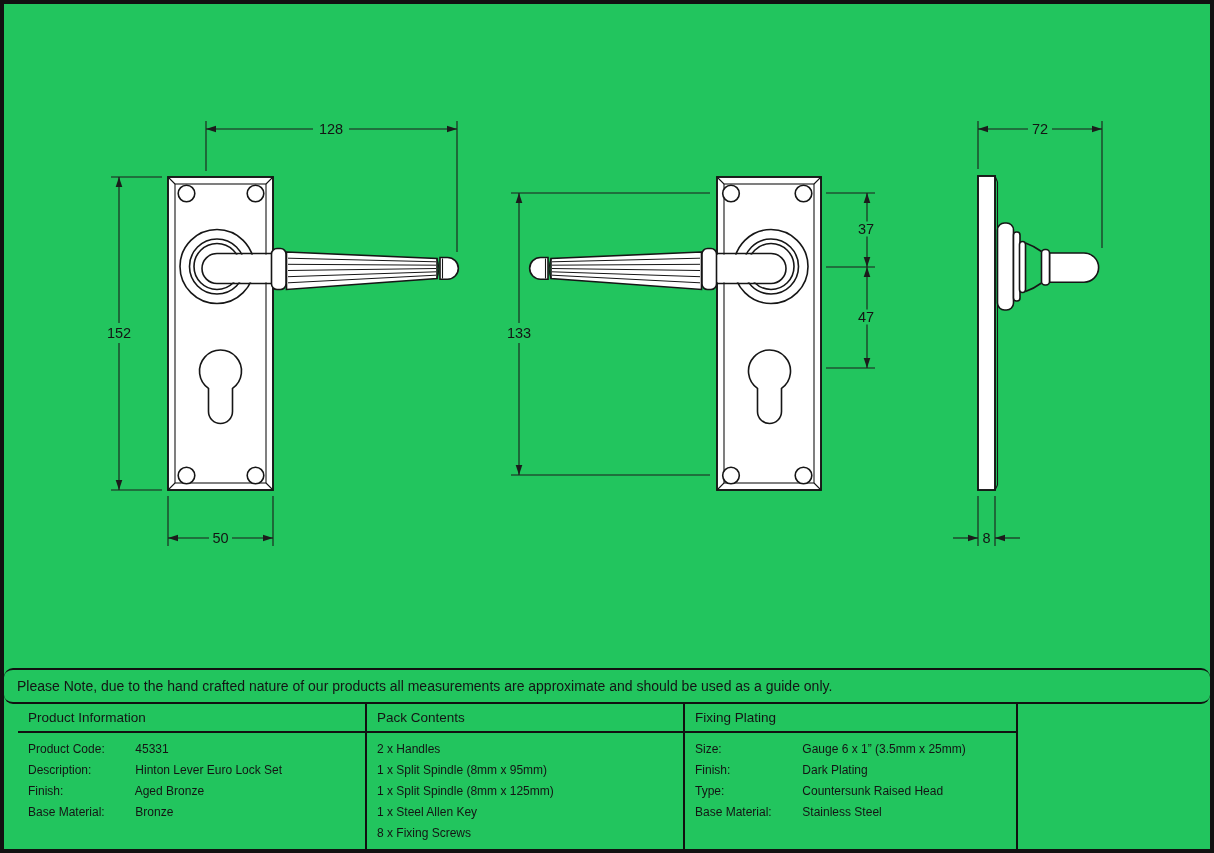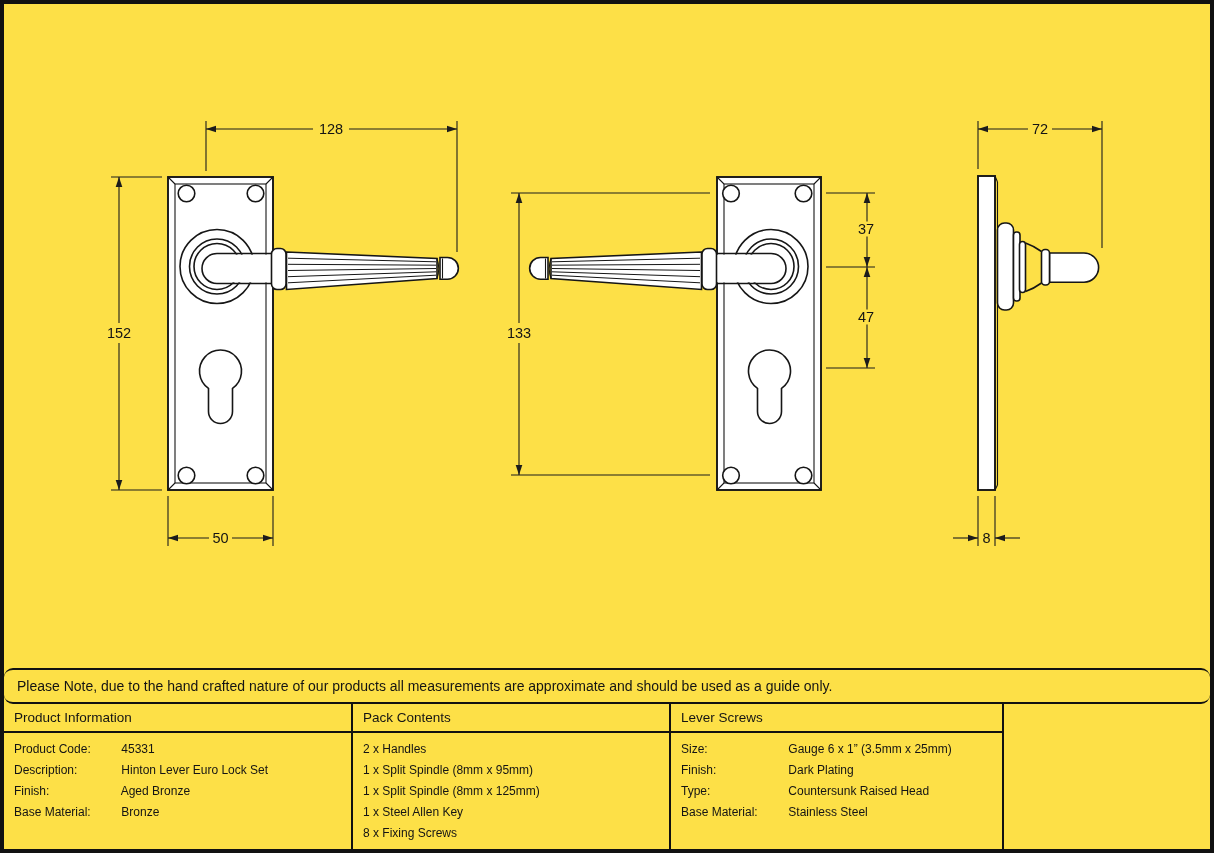--- a/index.html
+++ b/index.html
@@ -1,35 +1,35 @@
 <!DOCTYPE html>
 <html><head>
 <meta charset="utf-8">
 <style>
   html,body{margin:0;padding:0;background:#e8e8e8;}
-  .page{position:relative;width:1214px;height:853px;background:#fde047;
+  .page{position:relative;width:1214px;height:853px;background:#22c55e;
         font-family:"Liberation Sans",sans-serif;color:#141414;overflow:hidden;}
   .frame{position:absolute;inset:0;border:4px solid #111;pointer-events:none;z-index:50;}
   svg.drawing{position:absolute;left:0;top:0;}
   svg .obj{stroke:#161616;fill:none;stroke-width:1.6;}
   svg .objw{stroke:#161616;fill:#ffffff;stroke-width:1.6;}
   svg .plate{stroke:#161616;fill:#ffffff;stroke-width:1.9;}
   svg .thin{stroke:#161616;fill:none;stroke-width:1.1;}
   svg .flute{stroke:#161616;fill:none;stroke-width:1;}
   svg .dim{stroke:#1c1c1c;fill:none;stroke-width:1.1;}
   svg .arr{fill:#1c1c1c;stroke:none;}
   svg .fillwhite{fill:#ffffff;stroke:none;}
   svg text.dimlabel{font-family:"Liberation Sans",sans-serif;font-size:14.5px;fill:#141414;
         text-anchor:middle;dominant-baseline:central;}
   
   .note-row{position:absolute;left:4px;top:668px;width:1206px;height:36px;box-sizing:border-box;
         border-top:2px solid #111;border-bottom:2px solid #111;display:flex;align-items:center;
         padding-left:13px;font-size:14px;border-radius:9px;}
   .spec-table{position:absolute;left:4px;top:704px;width:980px;height:145px;display:grid;
-        grid-template-columns:349px 318px 333px 1fr;grid-template-rows:29px 1fr;box-sizing:border-box;}
+        grid-template-columns:349px 318px 333px 1fr;grid-template-rows:29px 1fr;box-sizing:border-box;padding-left:14px;}
   .cell{box-sizing:border-box;overflow:hidden;}
   .cell.bR{border-right:2px solid #111;}
   .cell.head{border-bottom:2px solid #111;display:flex;align-items:center;padding-left:10px;
         font-size:13.5px;}
   .cell.bodycell{padding:6px 10px 0 10px;font-size:12px;line-height:21px;}
   .kv{white-space:nowrap;}
   .kv .k{display:inline-block;width:104px;}
   .logo-cell{grid-column:4;grid-row:1 / 3;position:relative;}
   
   .logo{position:absolute;left:26px;top:40px;width:160px;height:84px;}
@@ -227,21 +227,21 @@
   </div>
 
   <div class="spec-table">
     <div class="cell head bR">
       <span>Product Information</span>
     </div>
     <div class="cell head bR">
       <span>Pack Contents</span>
     </div>
     <div class="cell head bR">
-      <span>Lever Screws</span>
+      <span>Fixing Plating</span>
     </div>
 
     <div class="cell logo-cell">
       <div class="logo">
         <svg class="anvil-glyph" viewBox="0 0 52 48">
           <path fill="#131313" fill-rule="evenodd" d="M0,17.5 C3,11 9,7.5 16,6.5 L44,6.5 L42,19 L34,19 L50,47 L36,47 L31.5,38.5
                L18.5,38.5 L14,47 L1,47 L16.5,19 C9.5,19 3,21.5 0,17.5 Z
                M25,22.5 L30.5,33.5 L19.5,33.5 Z"></path>
         </svg>
         <span class="brand-prefix">Head the</span>

